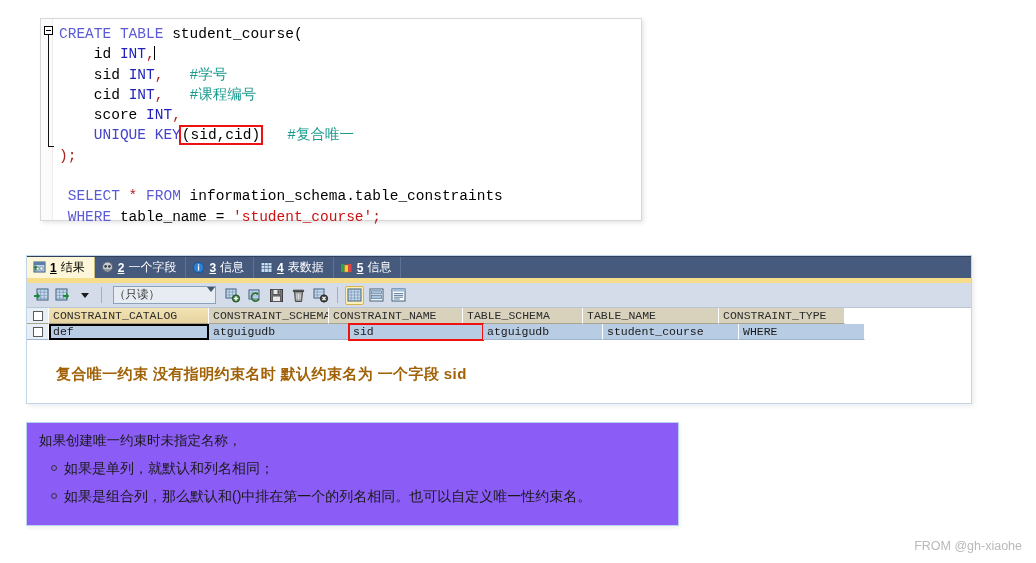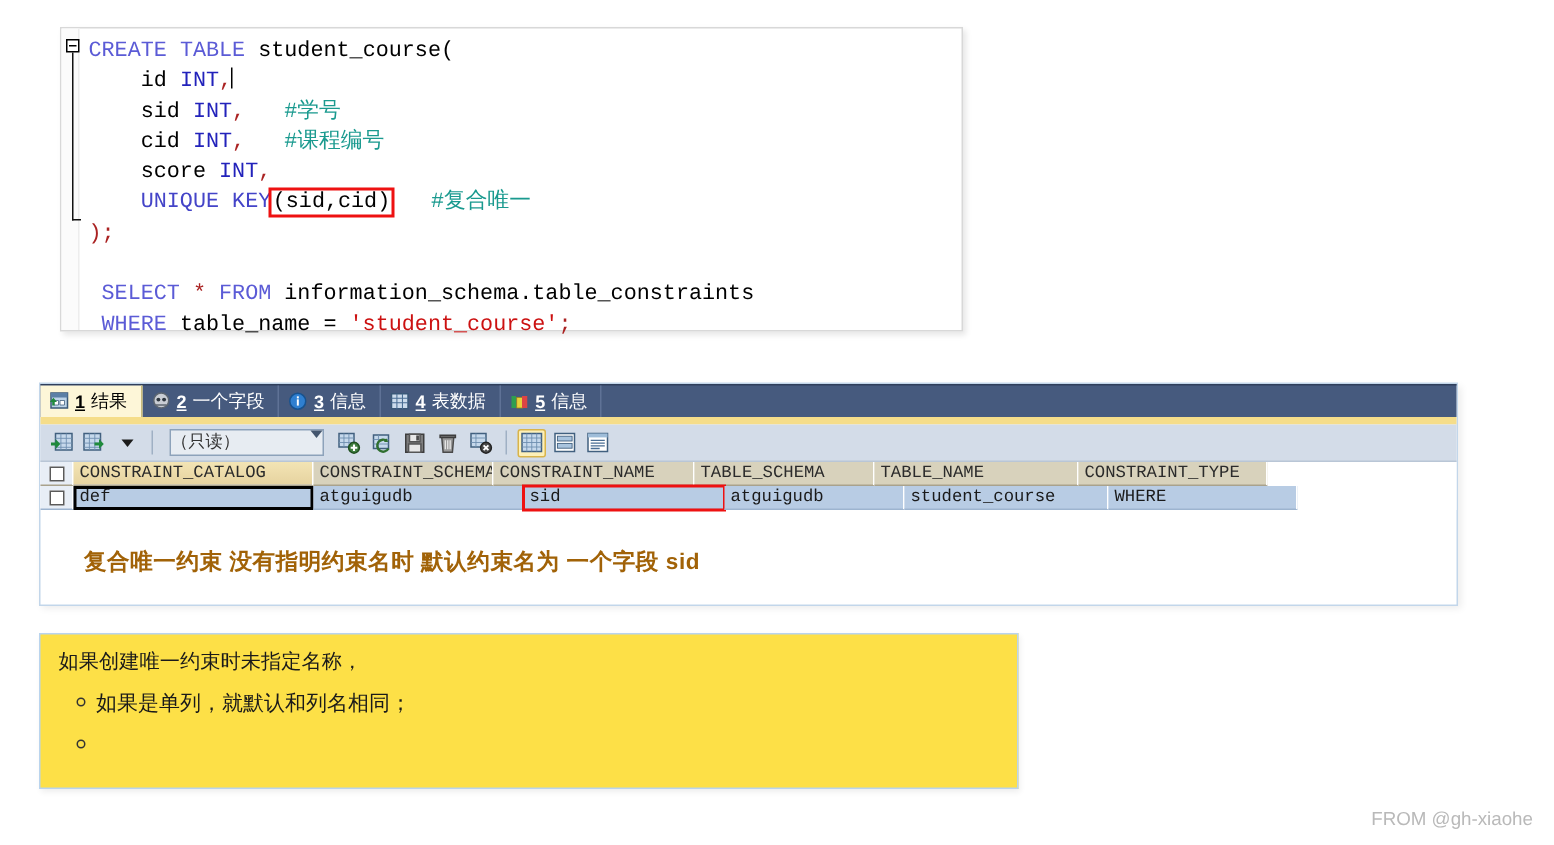--- a/index.html
+++ b/index.html
@@ -229,21 +229,21 @@
     font-weight: bold;
     color: #a16207;
     letter-spacing: 0.4px;
   }
 
   
   .note-box {
     position: absolute;
     left: 26px; top: 422px;
     width: 653px; height: 104px;
-    background: #fde047;
+    background: #8b5cf6;
     border: 1px solid #b9d4ee;
     box-shadow: 1px 2px 4px rgba(0,0,0,0.07);
     padding: 9px 12px;
     font-size: 13.5px;
     color: #1a1a1a;
     line-height: 1.35;
   }
   .note-head { margin-bottom: 8px; }
   .note-li {
     display: flex;
@@ -459,16 +459,17 @@
 <div class="red-note">复合唯一约束 没有指明约束名时 默认约束名为 一个字段 sid</div>
 
 <div class="note-box">
   <div class="note-head">如果创建唯一约束时未指定名称，</div>
   <div class="note-li">
     <span class="bullet"></span>
     <span>如果是单列，就默认和列名相同；</span>
   </div>
   <div class="note-li">
     <span class="bullet"></span>
+    <span>如果是组合列，那么默认和()中排在第一个的列名相同。也可以自定义唯一性约束名。</span>
   </div>
 </div>
 
 <div class="watermark">FROM @gh-xiaohe</div>
 
 </body></html>

